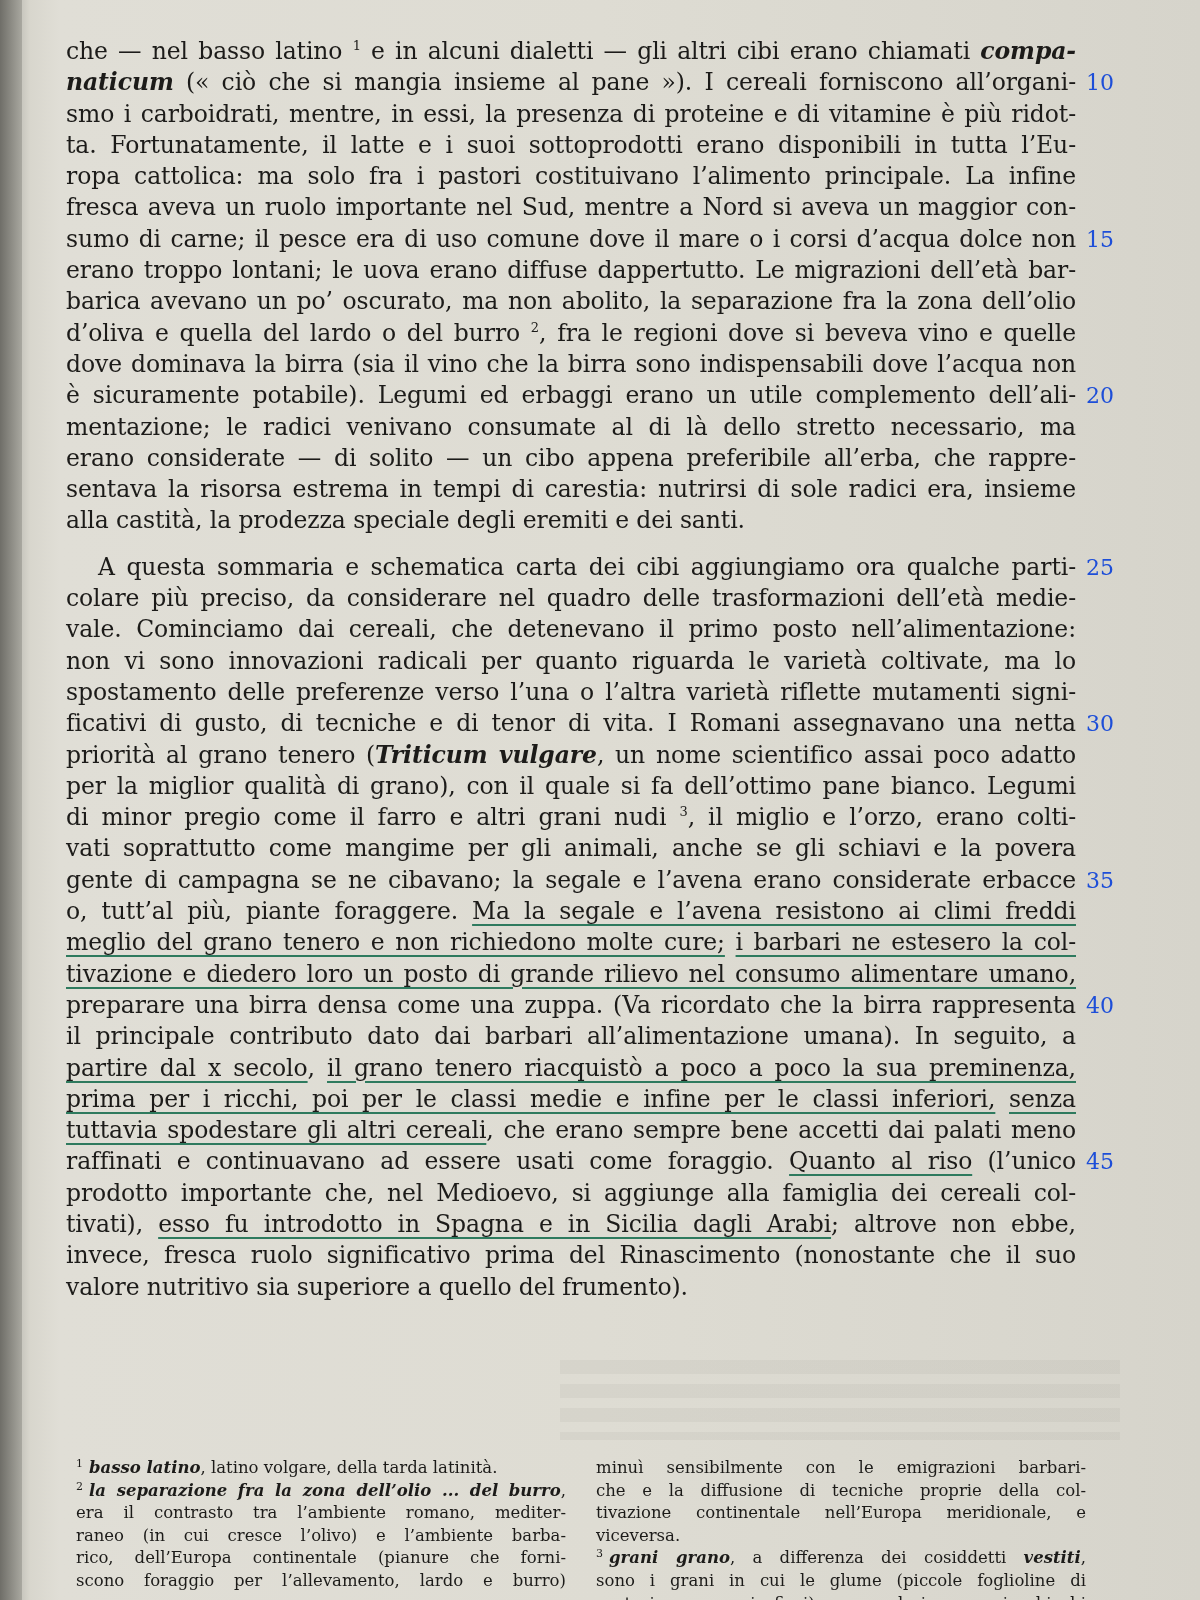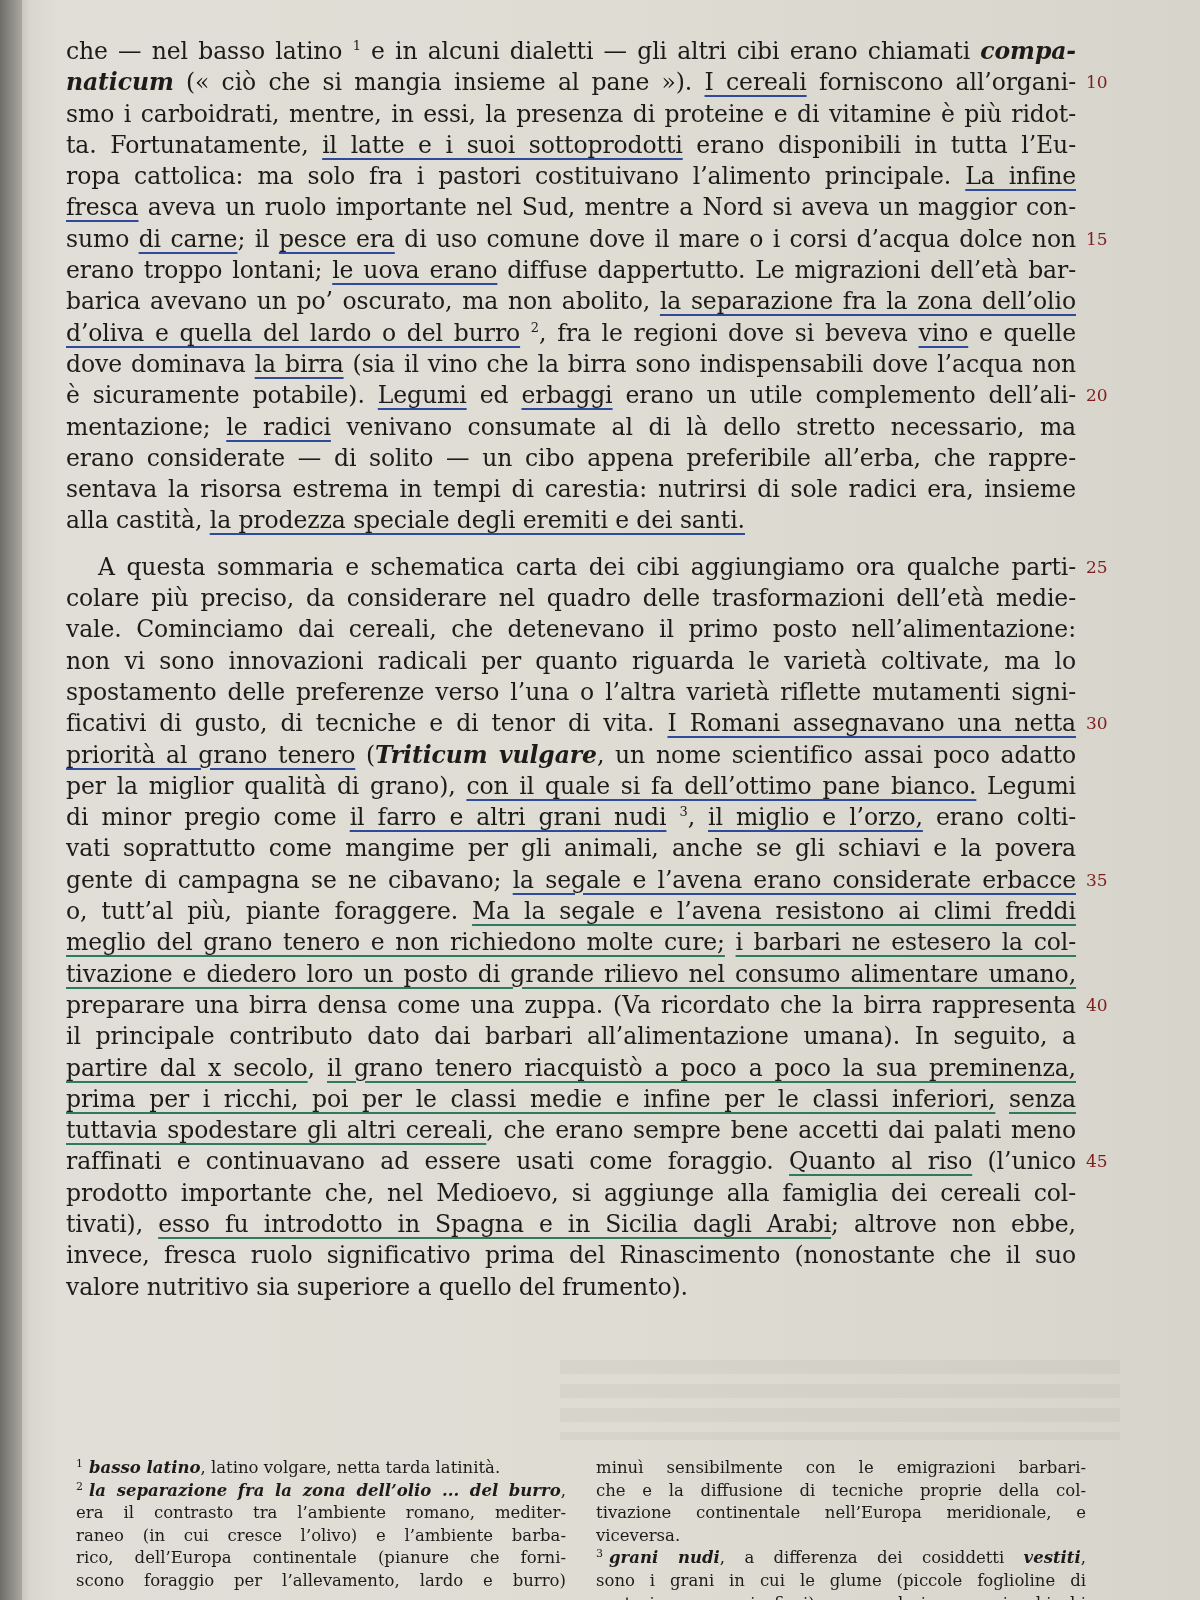--- a/index.html
+++ b/index.html
@@ -24,26 +24,26 @@
       line-height: 31.3px;
       white-space: nowrap;
       text-align: justify;
       text-align-last: justify;
       letter-spacing: -0.1px;
     }
     .line.last { text-align-last: left; }
     .line.indent { padding-left: 32px; margin-top: 15px; }
     .lineno {
       position: absolute; left: 1020px; top: 0;
-      font-size: 17px; color: #7f1d1d;
+      font-size: 22px; color: #1d4ed8;
       text-align-last: left;
     }
     .it { font-style: italic; font-weight: bold; }
     sup { font-size: 13px; line-height: 0; vertical-align: 9px; }
-    .ub { text-decoration: underline; text-decoration-color: #2f4a9a; text-decoration-thickness: 2px; text-underline-offset: 5px; }
+    .ub { text-decoration-color: #2f4a9a; text-decoration-thickness: 2px; text-underline-offset: 5px; }
     .ug { text-decoration: underline; text-decoration-color: #2e7a5e; text-decoration-thickness: 2px; text-underline-offset: 5px; }
     .footnotes {
       position: absolute; left: 76px; top: 1457px; width: 1080px;
       display: flex; gap: 30px;
     }
     .fcol { width: 490px; }
     .fline {
       height: 22.6px; line-height: 22.6px; font-size: 16.5px;
       white-space: nowrap; text-align: justify; text-align-last: justify;
     }
@@ -98,29 +98,29 @@
     <div class="line"><span class="ug">tuttavia spodestare gli altri cereali</span><span>, che erano sempre bene accetti dai palati meno</span></div>
     <div class="line"><span>raffinati e continuavano ad essere usati come foraggio. </span><span class="ug">Quanto al riso</span><span> (l’unico</span><span class="lineno">45</span></div>
     <div class="line"><span>prodotto importante che, nel Medioevo, si aggiunge alla famiglia dei cereali col-</span></div>
     <div class="line"><span>tivati), </span><span class="ug">esso fu introdotto in Spagna e in Sicilia dagli Arabi</span><span>; altrove non ebbe,</span></div>
     <div class="line"><span>invece, fresca ruolo significativo prima del Rinascimento (nonostante che il suo</span></div>
     <div class="line last"><span>valore nutritivo sia superiore a quello del frumento).</span></div>
   </div>
 
 <div class="footnotes">
   <div class="fcol" id="fn-left">
-      <div class="fline last"><sup class="fsup">1</sup><span class="it">basso latino</span><span>, latino volgare, netta tarda latinità.</span></div>
+      <div class="fline last"><sup class="fsup">1</sup><span class="it">basso latino</span><span>, latino volgare, della tarda latinità.</span></div>
       <div class="fline"><sup class="fsup">2</sup><span class="it">la separazione fra la zona dell’olio ... del burro</span><span>,</span></div>
       <div class="fline"><span>era il contrasto tra l’ambiente romano, mediter-</span></div>
       <div class="fline"><span>raneo (in cui cresce l’olivo) e l’ambiente barba-</span></div>
       <div class="fline"><span>rico, dell’Europa continentale (pianure che forni-</span></div>
       <div class="fline"><span>scono foraggio per l’allevamento, lardo e burro)</span></div>
     </div>
   <div class="fcol" id="fn-right">
       <div class="fline"><span>minuì sensibilmente con le emigrazioni barbari-</span></div>
       <div class="fline"><span>che e la diffusione di tecniche proprie della col-</span></div>
       <div class="fline"><span>tivazione continentale nell’Europa meridionale, e</span></div>
       <div class="fline last"><span>viceversa.</span></div>
-      <div class="fline"><sup class="fsup">3</sup><span class="it">grani nudi</span><span>, a differenza dei cosiddetti </span><span class="it">vestiti</span><span>,</span></div>
+      <div class="fline"><sup class="fsup">3</sup><span class="it">grani grano</span><span>, a differenza dei cosiddetti </span><span class="it">vestiti</span><span>,</span></div>
       <div class="fline"><span>sono i grani in cui le glume (piccole foglioline di</span></div>
       <div class="fline"><span>protezione per i fiori) non aderiscono ai chicchi</span></div>
     </div>
 </div>
 
 </body></html>

